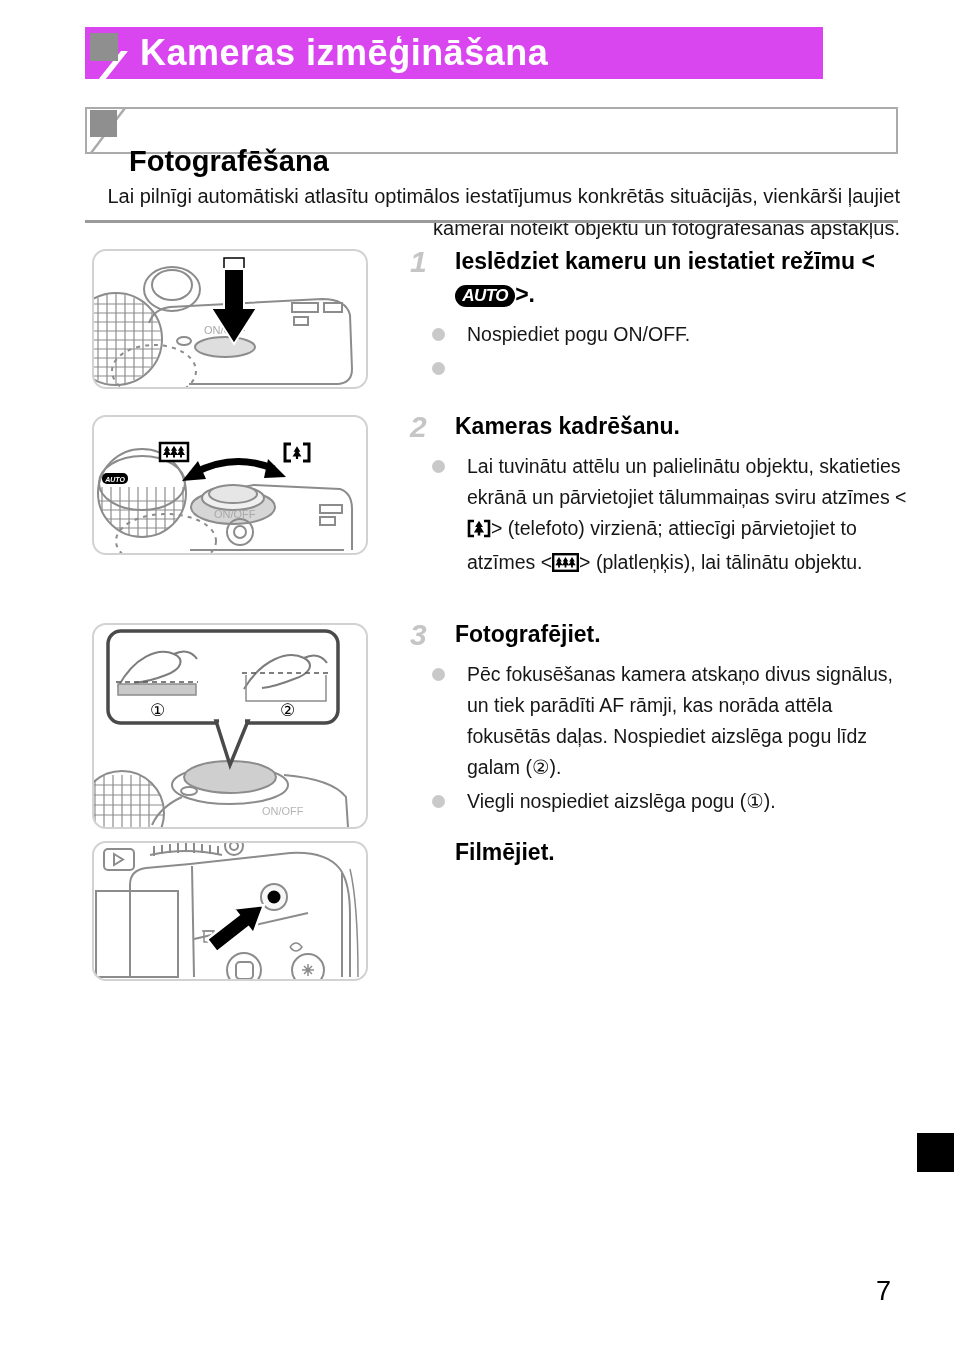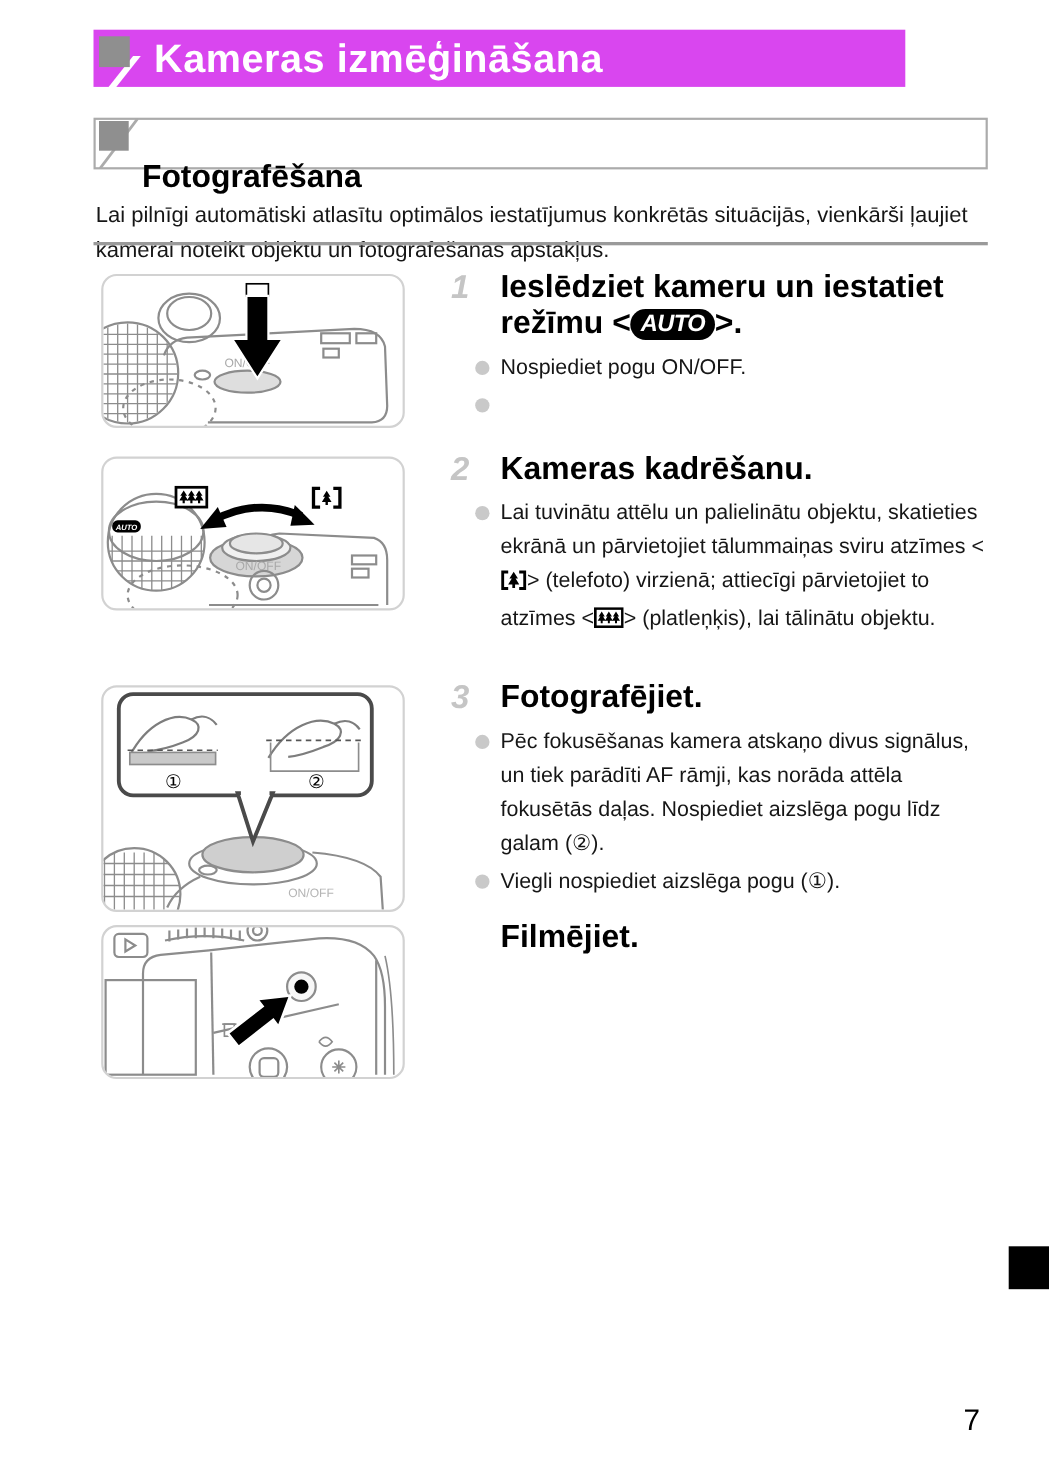--- a/index.html
+++ b/index.html
@@ -12,41 +12,41 @@
                  letter-spacing:0.5px;white-space:nowrap;}
   .chapter-slash{position:absolute;left:8px;top:24px;width:40px;height:34px;}
   .chapter-square{position:absolute;left:5px;top:6px;width:28px;height:28px;background:#8f8f8f;}
 
   
   .section-box{position:absolute;left:85px;top:107px;width:809px;height:43px;background:#ffffff;
                border:2px solid #ababab;}
   .section-title{position:absolute;left:42px;top:2px;font-size:29px;font-weight:bold;color:#000;white-space:nowrap;margin-top:34px;}
   .section-decor{position:absolute;left:-2px;top:-2px;}
 
-  .intro{position:absolute;left:87px;top:160px;width:813px;font-size:20px;line-height:32px;color:#161616;}
+  .intro{position:absolute;left:87px;top:160px;width:813px;font-size:20px;line-height:32px;color:#161616;text-align:right;}
 
   .rule{position:absolute;left:85px;top:220px;width:813px;height:3px;background:#9a9a9a;}
 
   
   .illus{position:absolute;left:92px;width:272px;background:#ffffff;border:2px solid #d2d2d2;
          border-radius:14px;overflow:hidden;}
   #illus1{top:249px;height:136px;}
   #illus2{top:415px;height:136px;}
   #illus3{top:623px;height:202px;}
   #illus4{top:841px;height:136px;}
   .illus svg{display:block;}
 
   
   .step{position:absolute;left:408px;width:500px;}
   #step1{top:245px;} #step2{top:410px;} #step3{top:618px;} #step4{top:836px;}
   .step-head{display:flex;margin-bottom:8px;}
   .step-num{flex:0 0 47px;font-size:30px;font-weight:bold;font-style:italic;color:#c5c5c5;
             line-height:33px;padding-left:2px;box-sizing:border-box;}
-  .step-title{font-size:29px;font-weight:bold;line-height:33px;color:#000;}
-  .bullet{display:flex;margin-bottom:3px;}
+  .step-title{font-size:23px;font-weight:bold;line-height:33px;color:#000;}
+  .bullet{display:flex;margin-bottom:3px;gap:12px;}
   .dot{flex:0 0 13px;width:13px;height:13px;border-radius:50%;background:#c9c9c9;margin:9px 10px 0 24px;}
   .btext{font-size:19.5px;line-height:31px;width:446px;color:#161616;}
 
   .auto-badge{display:inline-block;background:#000;color:#fff;font-weight:bold;font-style:italic;
               font-size:0.74em;line-height:1.3;padding:0 0.42em;border-radius:0.65em;
               letter-spacing:-0.5px;vertical-align:0.08em;}
   .zoom-ic{display:inline-block;vertical-align:-3px;}
 
   .page-number{position:absolute;left:876px;top:1276px;font-size:27px;color:#000;}
   .edge-tab{position:absolute;left:917px;top:1133px;width:37px;height:39px;background:#000;}

